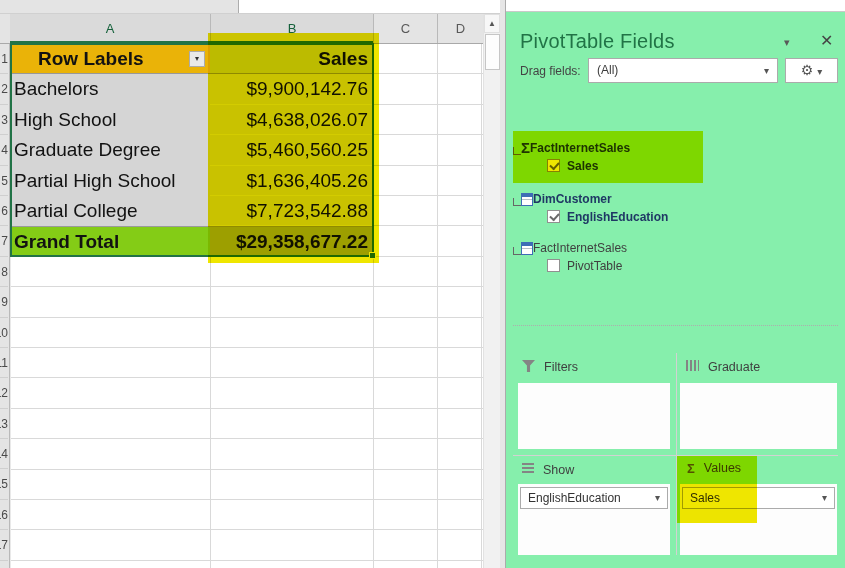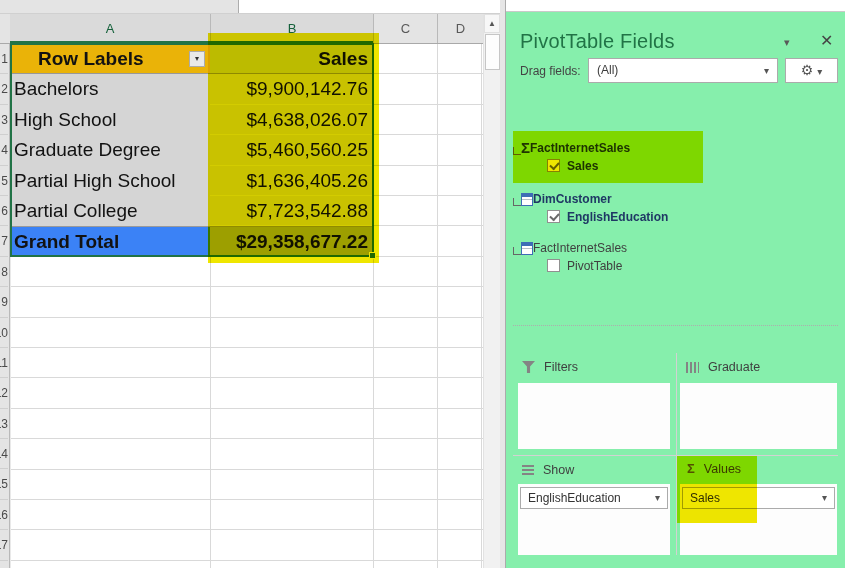--- a/index.html
+++ b/index.html
@@ -33,21 +33,21 @@
   .pivot { position:absolute; left:10px; top:44px; width:363px; font-size:19px; color:#121212; }
   .prow { display:flex; height:30.4px; line-height:30.4px; }
   .prow .ca { width:200px; padding-left:4px; overflow:hidden; white-space:nowrap; position:relative; }
   .prow .cb { width:163px; padding-right:5px; text-align:right; overflow:hidden; white-space:nowrap; }
   .prow.hdr { font-weight:bold; }
   .prow.hdr .ca { background:#eab308; border-bottom:1px solid #989898;padding-left:28px; }
   .prow.hdr .cb { background:#C9D0DD; border-bottom:1px solid #989898; }
   .prow.data .ca { background:#D5D5D5; }
   .prow.data .cb { background:#D7D7D7; border-bottom:1px solid #E2E2E2; }
   .prow.total { font-weight:bold; }
-  .prow.total .ca { background:#3b82f6; border-top:1px solid #9A9A9A; }
+  .prow.total .ca { background:#84cc16; border-top:1px solid #9A9A9A; }
   .prow.total .cb { background:#A8B0BE; border-top:1px solid #9A9A9A; }
   .filter-btn { position:absolute; right:5px; top:7px; width:16px; height:16px; background:#E9E9E9; border:1px solid #ABABAB;
                 font-size:8px; line-height:14px; text-align:center; color:#333; font-weight:normal; }
 
   
   .sel-border { position:absolute; left:10px; top:43px; width:364px; height:214px; border:2px solid #217346; pointer-events:none; }
   .fill-handle { position:absolute; left:369px; top:252px; width:7px; height:7px; background:#217346; border:1px solid #FFFFFF; }
 
   
   .vscroll { position:absolute; left:483px; top:14px; width:17px; bottom:0; background:#F1F1F1; border-left:1px solid #E2E2E2; }
@@ -89,21 +89,21 @@
   .chk { width:13px; height:13px; border:1px solid #909090; background:#fff; position:relative; flex:0 0 auto; }
   .chk.checked:after { content:""; position:absolute; left:2px; top:2px; width:7px; height:4px;
                        border-left:2px solid #6A6A6A; border-bottom:2px solid #6A6A6A; transform:rotate(-48deg); }
 
   .dotsep { position:absolute; left:7px; right:7px; top:325px; border-top:1px dotted #ADADAD; }
   .drag-hint { position:absolute; left:14px; top:334px; }
 
   
   .q-vdiv { position:absolute; left:170px; top:353px; width:1px; height:202px; background:#D2D2D2; }
   .q-hdiv { position:absolute; left:7px; right:7px; top:455px; height:1px; background:#D2D2D2; }
-  .q-label { position:absolute; display:flex; align-items:center; gap:9px; color:#3F3F3F; font-size:12.5px; }
+  .q-label { position:absolute; display:flex; align-items:flex-start; gap:9px; color:#3F3F3F; font-size:12.5px; }
   .funnel-ic { width:13px; height:12px; background:#848484; clip-path:polygon(0 0,100% 0,62% 45%,62% 100%,38% 100%,38% 45%); }
   .cols-ic { width:13px; height:11px; background:repeating-linear-gradient(to right,#848484 0 2px,transparent 2px 4px); }
   .rows-ic { width:12px; height:11px; background:repeating-linear-gradient(to bottom,#848484 0 2px,transparent 2px 4px); }
   .sigma-gray { font-size:13px; color:#595959; font-weight:bold; }
   .fbox { position:absolute; background:#FDFDFD; }
   .pill { position:absolute; height:22px; background:#FFFFFF; border:1px solid #ABABAB; line-height:20px; padding-left:7px; color:#333; }
   .pill .arr { position:absolute; right:7px; top:0; font-size:10px; color:#555; }
 
   
   .hl { position:absolute; background:#EFE600; mix-blend-mode:multiply; pointer-events:none; }

